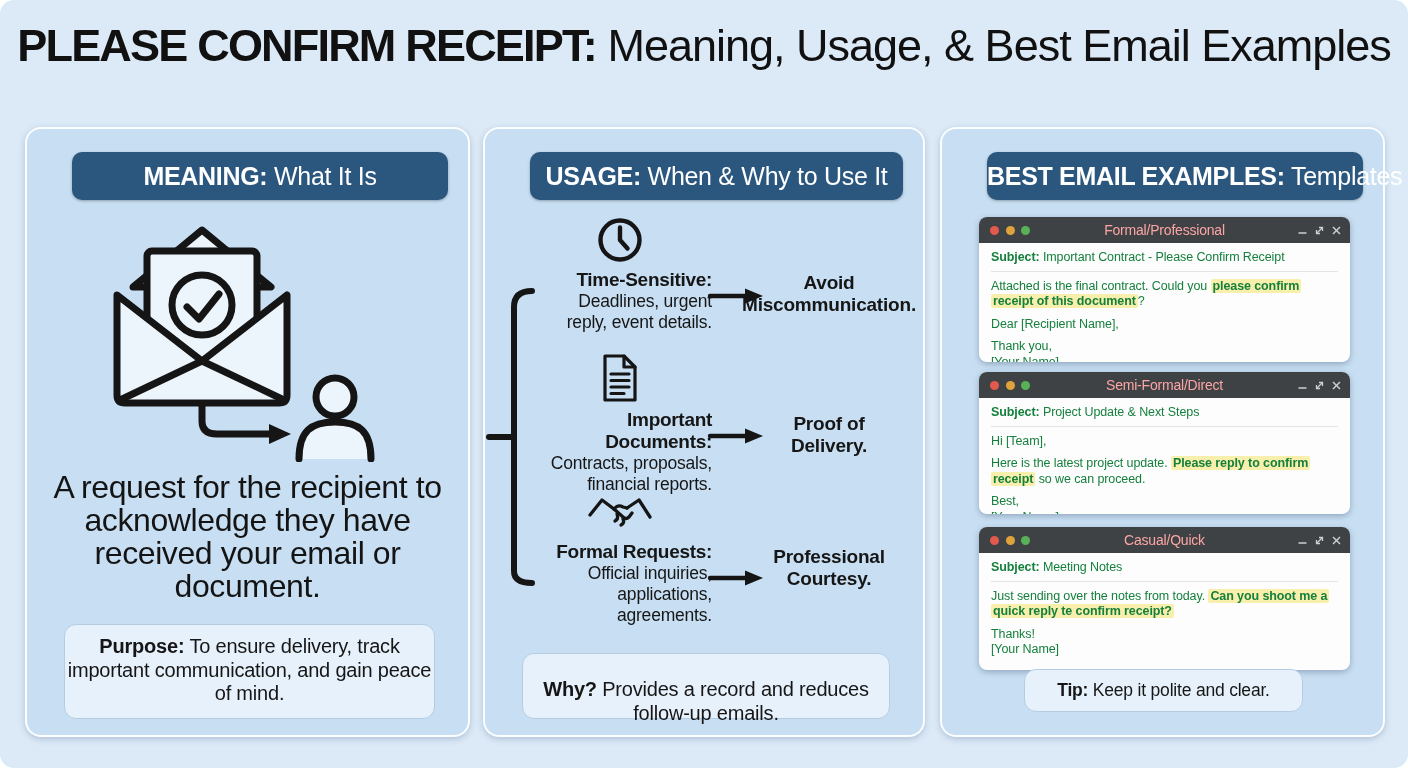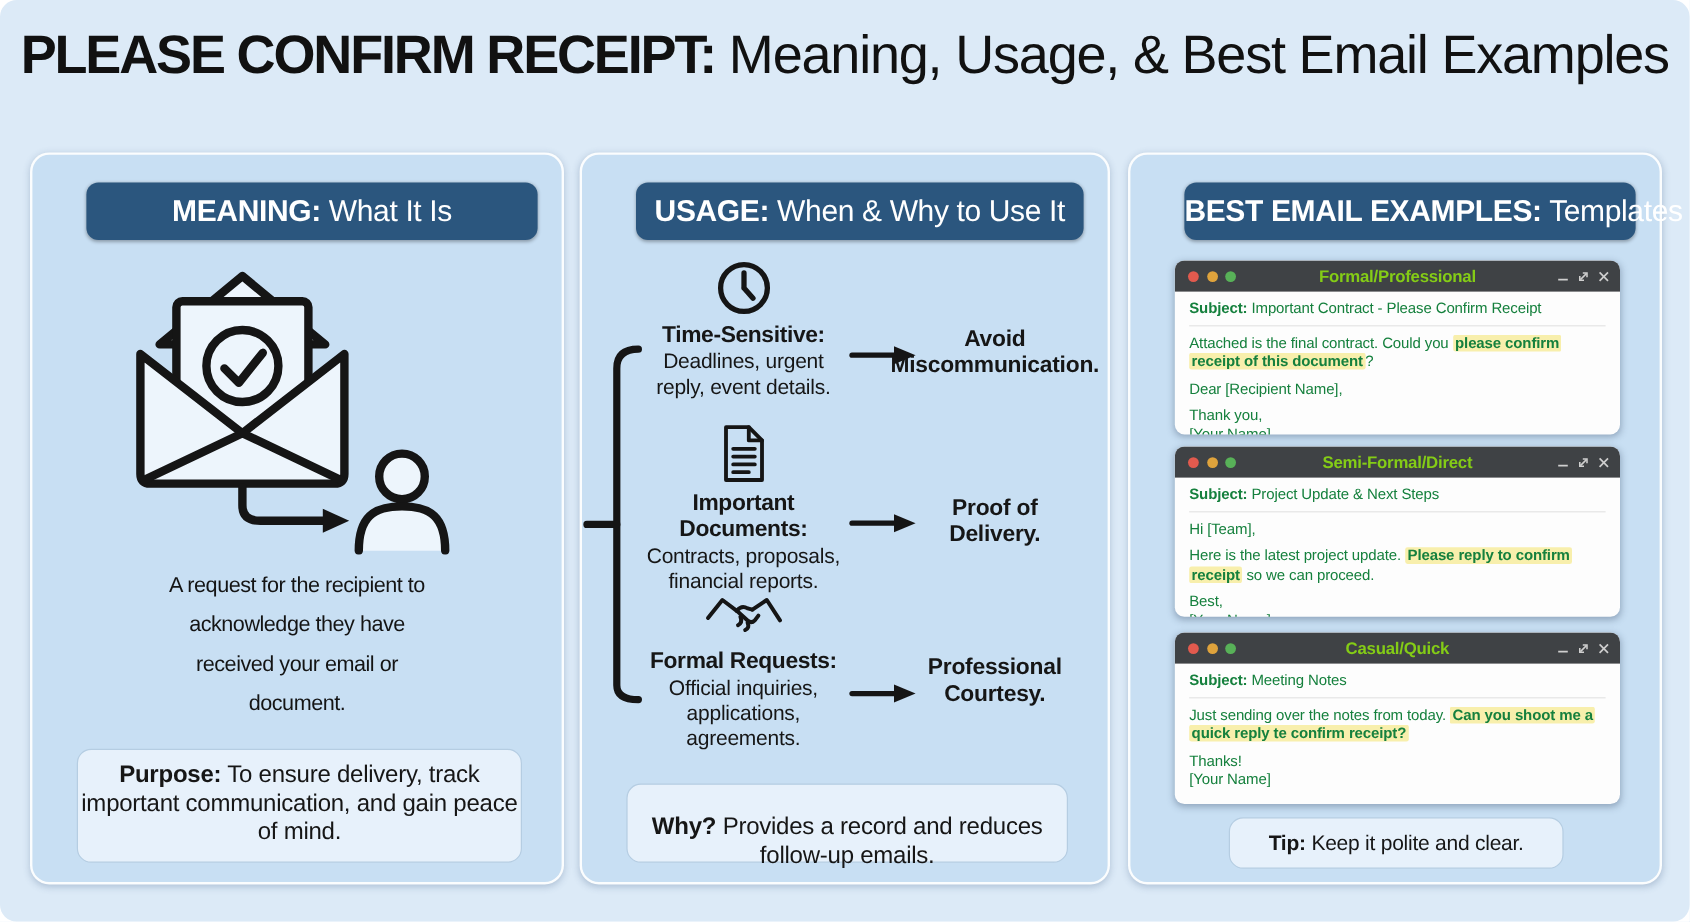--- a/index.html
+++ b/index.html
@@ -14,58 +14,58 @@
   .card { position:absolute; top:127px; width:445px; height:610px; background:#c8dff3; border:2.5px solid rgba(255,255,255,.92); border-radius:16px; box-shadow:0 2px 6px rgba(70,100,140,.30); }
   #card-meaning { left:25px; }
   #card-usage   { left:483px; width:442px; }
   #card-examples{ left:940px; }
 
   .pill { position:absolute; top:23px; left:20px; right:20px; height:48px; background:#2b567e; border-radius:10px; color:#fff; text-align:center; line-height:48px; font-size:25px; letter-spacing:-.3px; box-shadow:0 1px 3px rgba(0,0,0,.3); white-space:nowrap;margin-left:25px; }
   .pill .hb { font-weight:700; }
 
   
   .meaning-icon { position:absolute; left:86px; top:96px; }
-  .description { position:absolute; top:342px; left:12px; right:12px; text-align:center; font-size:18px; line-height:33px; letter-spacing:-.4px; white-space:pre-line; color:#141414; }
+  .description { position:absolute; top:342px; left:12px; right:12px; text-align:center; font-size:32px; line-height:33px; letter-spacing:-.4px; white-space:pre-line; color:#141414; }
   .info-box { position:absolute; background:#e7f1fb; border:1.5px solid #b5cde2; border-radius:12px; text-align:center; }
   .purpose-box { left:37px; width:371px; top:495px; height:95px; padding-top:10px; font-size:20px; line-height:23.5px; letter-spacing:-.2px; }
   .purpose-box b, .why-box b, .tip-box b { font-weight:700; }
 
   
   .brace { position:absolute; left:1px; top:158px; }
-  .u-left { position:absolute; left:42px; width:185px; text-align:center; }
+  .u-left { position:absolute; left:42px; width:185px; text-align:right; }
   .u-icon { display:block; margin:0 auto 6px auto; }
   .u-title { font-size:19px; font-weight:700; letter-spacing:-.3px; line-height:22px; }
   .u-desc { font-size:17.5px; line-height:21px; letter-spacing:-.2px; white-space:pre-line; }
   .u-arrow { position:absolute; left:222px; }
   .u-result { position:absolute; left:244px; width:200px; text-align:center; font-size:19px; font-weight:700; line-height:21.5px; letter-spacing:-.2px; white-space:pre-line; }
   #row1 .u-left { top:88px; }  #row1 .u-arrow { top:158px; } #row1 .u-result { top:143px; }
   #row2 .u-left { top:224px; } #row2 .u-arrow { top:298px; } #row2 .u-result { top:284px; }
   #row3 .u-left { top:362px; } #row3 .u-arrow { top:440px; } #row3 .u-result { top:417px; }
   .why-box { left:37px; width:368px; top:524px; height:66px; padding-top:24px; font-size:20px; line-height:23.5px; letter-spacing:-.2px; }
 
   
   .window { position:absolute; left:37px; width:371px; background:#fdfdfd; border-radius:8px; box-shadow:0 2px 6px rgba(40,60,90,.35); overflow:hidden; }
   #win1 { top:88px;  height:145px; }
   #win2 { top:243px; height:142px; }
   #win3 { top:398px; height:143px; }
-  .titlebar { position:relative; height:26px; background:#3f4245; color:#84cc16; text-align:center; font-size:14px; font-weight:700; line-height:26px; letter-spacing:-.2px; }
+  .titlebar { position:relative; height:26px; background:#3f4245; color:#fca5a5; text-align:center; font-size:14px; font-weight:400; line-height:26px; letter-spacing:-.2px; }
   .dots { position:absolute; left:11px; top:8.5px; display:flex; gap:6.5px; }
   .dot { width:9px; height:9px; border-radius:50%; }
   .dot-red    { background:#e25a4e; }
   .dot-yellow { background:#dfa33c; }
   .dot-green  { background:#58b158; }
   .win-controls { position:absolute; right:9px; top:0; height:26px; display:flex; align-items:center; gap:7px; }
   .win-controls svg { display:block; }
   .win-body { padding:5px 12px 0 12px; font-size:12.5px; line-height:15.5px; letter-spacing:-.1px; color:#15803d; }
   .subject-row { padding:2px 0 5px 0; border-bottom:1px solid #e4e4e4; }
   .subject-row .sl { font-weight:700; }
   .win-body p { margin:7px 0; }
   .hl { background:#f8efac; font-weight:700; padding:0 2px; border-radius:2px; -webkit-box-decoration-break:clone; box-decoration-break:clone; }
   .sig-block div { line-height:15.5px; }
-  .tip-box { left:82px; width:279px; top:552px; height:43px; font-size:17.5px; line-height:40px; letter-spacing:-.2px; white-space:nowrap; }
+  .tip-box { left:82px; width:279px; top:540px; height:43px; font-size:17.5px; line-height:40px; letter-spacing:-.2px; white-space:nowrap; }
 
   svg.lineart path, svg.lineart line, svg.lineart circle, svg.lineart rect, svg.lineart polyline { vector-effect:none; }
 </style>
 </head>
 <body>
 
 <div class="page">
 
   <div class="main-title"><span class="tb">PLEASE CONFIRM RECEIPT:</span><span> Meaning, Usage, &amp; Best Email Examples</span></div>
 

